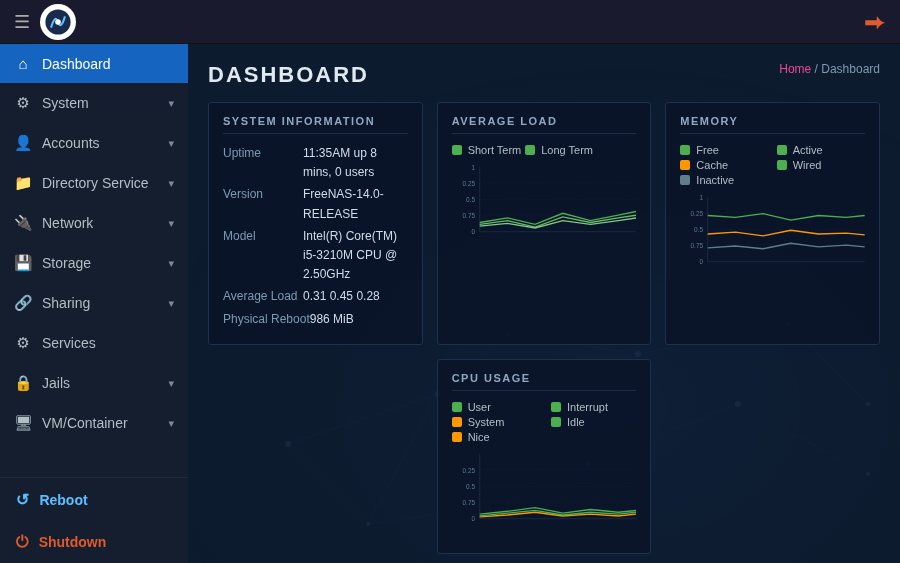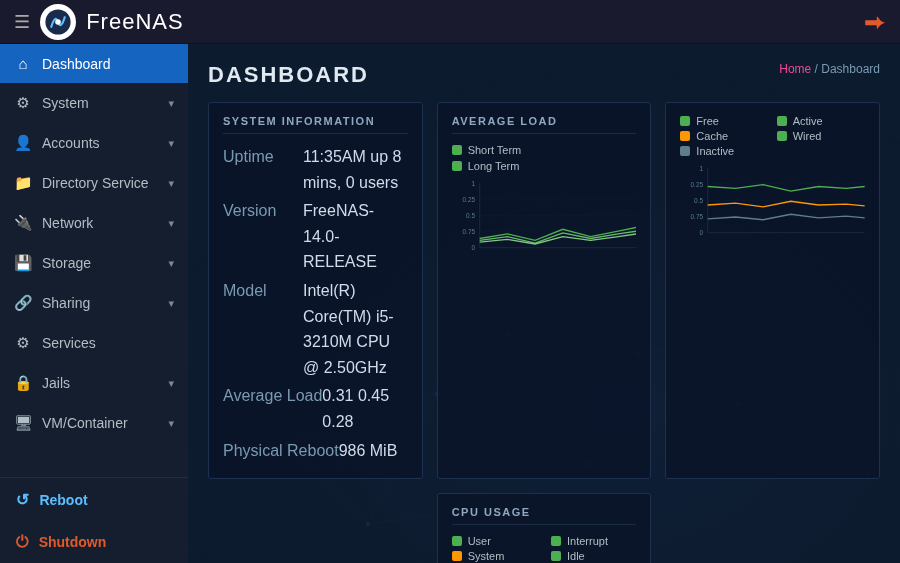--- a/index.html
+++ b/index.html
@@ -147,30 +147,30 @@
       margin-bottom: 10px;
       padding-bottom: 6px;
       border-bottom: 1px solid #1a2d44;
       text-transform: uppercase;
     }
 
     
     #widget-sysinfo { grid-column: 1; grid-row: 1; }
     .sysinfo-row {
       display: flex;
-      font-size: 16px;
+      font-size: 12px;
       line-height: 1.6;
       margin-bottom: 3px;
     }
     .sysinfo-label { color: #7a9ab0; min-width: 80px; flex-shrink: 0; }
     .sysinfo-value { color: #d0dcea; }
 
     
     #widget-avgload { grid-column: 2; grid-row: 1; }
-    .legend { display: flex; flex-direction: column; gap: 4px; margin-bottom: 8px; }
+    .legend { display: flex; flex-direction: row; gap: 4px; margin-bottom: 8px; }
     .legend-item { display: flex; align-items: center; gap: 6px; font-size: 11px; color: #b0bec5; }
     .legend-dot { width: 10px; height: 10px; border-radius: 2px; flex-shrink: 0; }
 
     .mini-chart {
       position: relative; height: 90px; margin-top: 4px;
     }
 
     
     #widget-memory { grid-column: 3; grid-row: 1; }
     .memory-legend { display: grid; grid-template-columns: 1fr 1fr; gap: 3px 8px; margin-bottom: 8px; }
@@ -188,21 +188,20 @@
 <div id="topbar">
   <div id="topbar-left">
     <span id="hamburger">☰</span>
     <div id="logo-img">
       <svg viewBox="0 0 40 40" xmlns="http://www.w3.org/2000/svg">
         <ellipse cx="20" cy="20" rx="18" ry="18" fill="#1a2a4a"></ellipse>
         <path d="M10 28 Q16 8 20 20 Q24 32 30 12" stroke="#5bbfff" stroke-width="3" fill="none"></path>
         <circle cx="20" cy="20" r="4" fill="#fff"></circle>
       </svg>
     </div>
-    <span id="app-title">FreeNAS</span>
   </div>
   <span id="logout-icon" style="color:#e05a2b; font-size:22px; cursor:pointer;">⮕</span>
 </div>
 
 <div id="main-layout">
 
   <div id="sidebar">
 
     <div id="sidebar-items">
         <div class="sidebar-item active">
@@ -374,20 +373,21 @@
               <text x="25" y="20" font-size="7" fill="#5a7a90" text-anchor="end">0.25</text>
               <text x="25" y="73" font-size="7" fill="#5a7a90" text-anchor="end">0</text>
               <polyline points="30,60 60,55 90,62 120,50 150,58 180,52 200,48" stroke="#4caf50" stroke-width="1.5" fill="none"></polyline>
               <polyline points="30,62 60,58 90,65 120,54 150,60 180,55 200,52" stroke="#66bb6a" stroke-width="1.5" fill="none"></polyline>
               <polyline points="30,64 60,61 90,66 120,58 150,62 180,58 200,55" stroke="#81c784" stroke-width="1.5" fill="none"></polyline>
             </svg>
           </div>
         </div>
 
         <div class="widget" id="widget-memory">
+          <div class="widget-title">MEMORY</div>
           <div class="memory-legend" id="memory-legend">
               <div class="legend-item">
                 <span class="legend-dot" style="background:#4caf50"></span>
                 <span>Free</span>
               </div>
               <div class="legend-item">
                 <span class="legend-dot" style="background:#4caf50"></span>
                 <span>Active</span>
               </div>
               <div class="legend-item">

